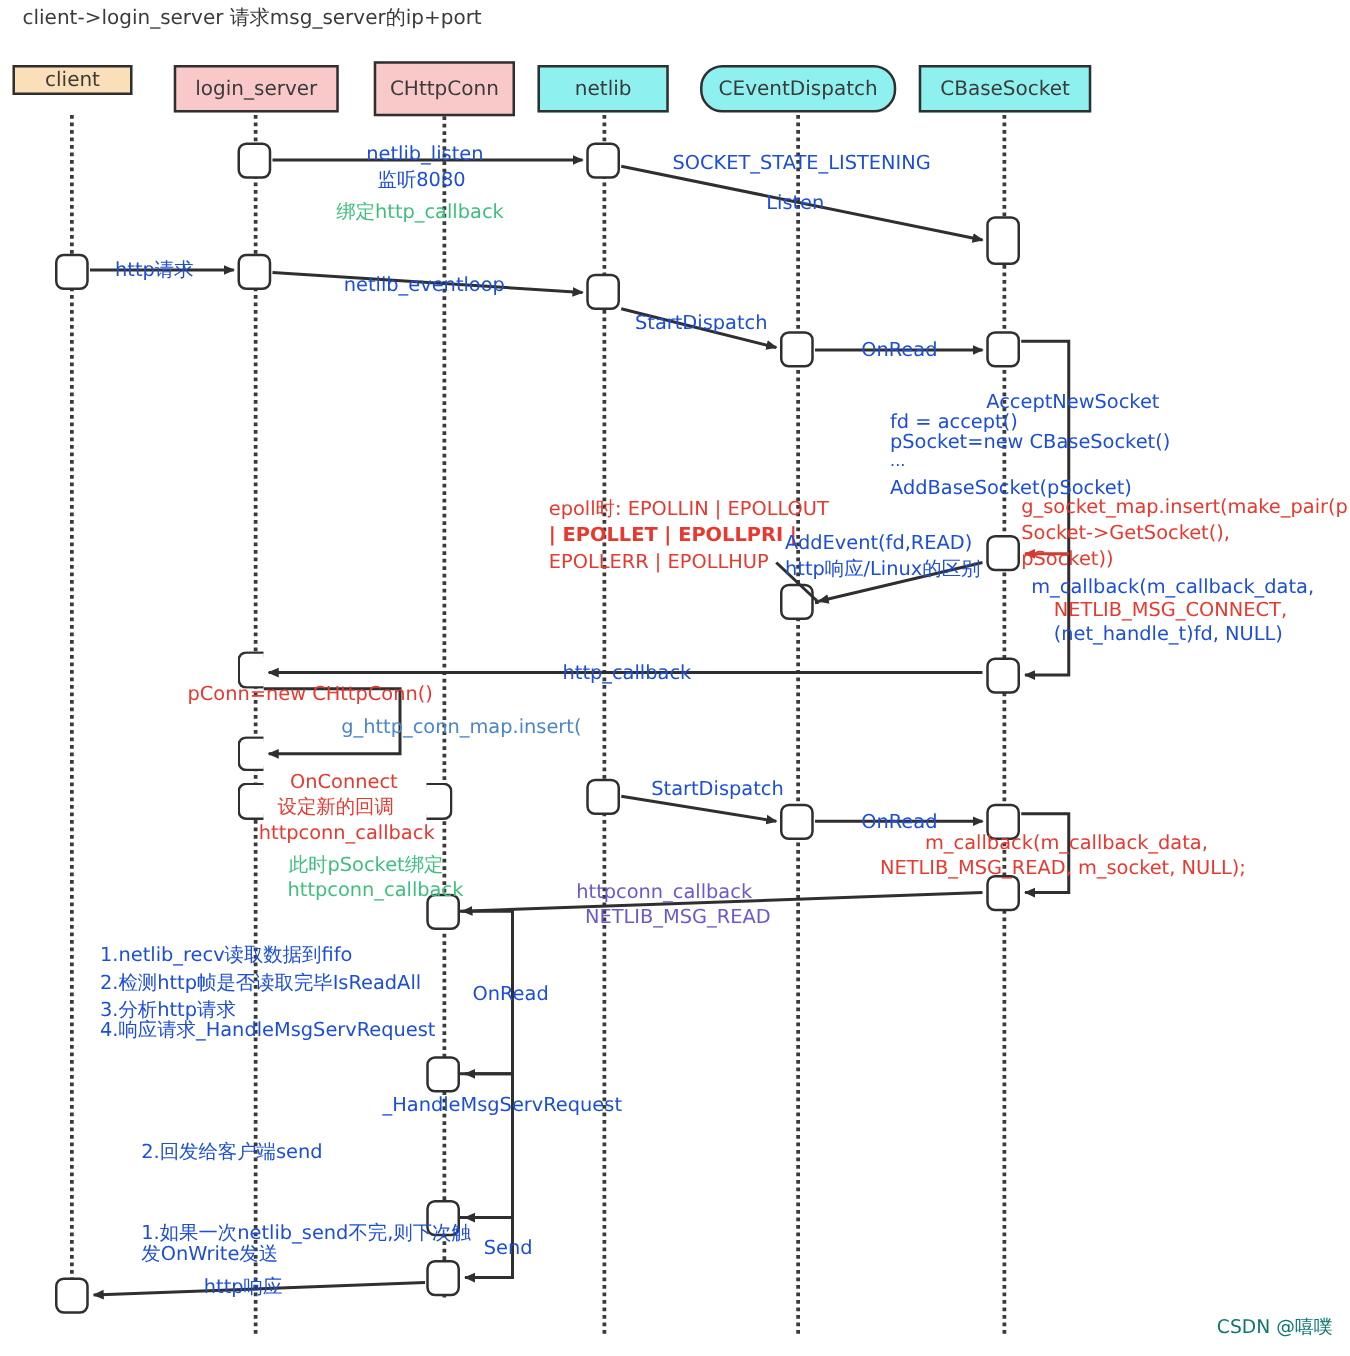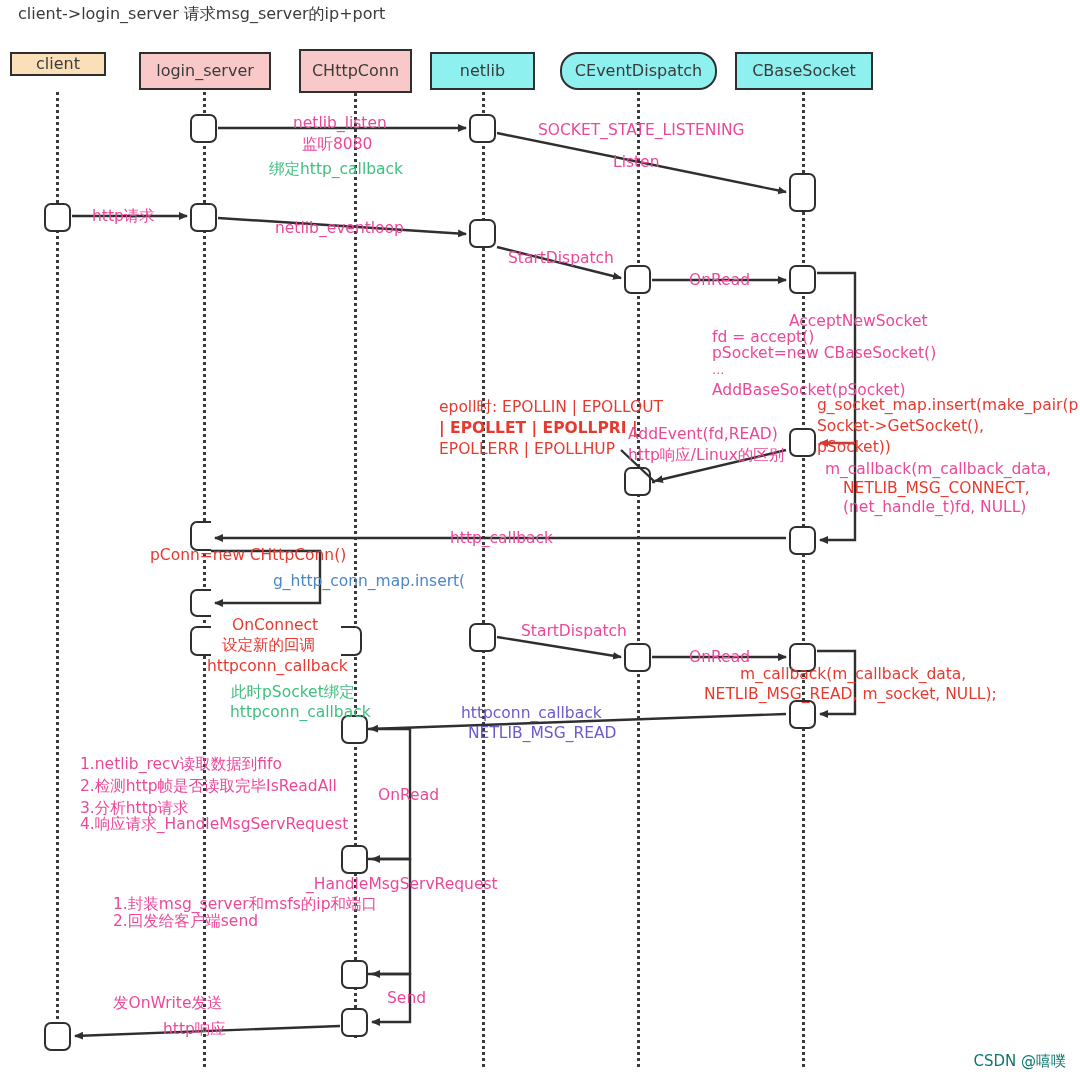--- a/index.html
+++ b/index.html
@@ -17,21 +17,21 @@
 
   
   .act{position:absolute;border:2.5px solid #2f2f2f;border-radius:7px;background:#fff;box-sizing:border-box;}
   
   .actb{position:absolute;border:2.5px solid #2f2f2f;border-right:none;
         border-top-left-radius:7px;border-bottom-left-radius:7px;background:#fff;box-sizing:border-box;}
   
   .actbr{position:absolute;border:2.5px solid #2f2f2f;border-left:none;
         border-top-right-radius:7px;border-bottom-right-radius:7px;background:#fff;box-sizing:border-box;}
 
-  .lbl{position:absolute;font-size:15.5px;color:#ec4899;white-space:nowrap;line-height:1.28;}
+  .lbl{position:absolute;font-size:15.5px;color:#1d4ed8;white-space:nowrap;line-height:1.28;}
   .lbl.red{color:#e8392f;}
   .lbl.green{color:#3fbf7f;}
   .lbl.blue{color:#4a86c8;}
   .lbl.purple{color:#6a5acd;}
   .lbl.ctr{text-align:center;}
 
   svg.overlay{position:absolute;left:0;top:0;width:1080px;height:1085px;pointer-events:none;}
 
   .wm{position:absolute;right:14px;bottom:14px;font-size:15px;color:#0f766e;white-space:nowrap;}
 </style>
@@ -207,20 +207,20 @@
   <div class="lbl ctr purple" style="left:468px;top:724px;">NETLIB_MSG_READ</div>
 
   <div class="lbl" style="left:80px;top:755px;">1.netlib_recv读取数据到fifo</div>
   <div class="lbl" style="left:80px;top:777px;">2.检测http帧是否读取完毕IsReadAll</div>
   <div class="lbl" style="left:80px;top:799px;">3.分析http请求</div>
   <div class="lbl" style="left:80px;top:815px;">4.响应请求_HandleMsgServRequest</div>
 
   <div class="lbl" style="left:378px;top:786px;">OnRead</div>
   <div class="lbl" style="left:306px;top:875px;">_HandleMsgServRequest</div>
 
-  <div class="lbl" style="left:113px;top:895px;">1.封装msg_server和msfs的ip和端口</div>
   <div class="lbl" style="left:113px;top:912px;">2.回发给客户端send</div>
+  <div class="lbl" style="left:113px;top:977px;">1.如果一次netlib_send不完,则下次触</div>
   <div class="lbl" style="left:113px;top:994px;">发OnWrite发送</div>
   <div class="lbl" style="left:387px;top:989px;">Send</div>
   <div class="lbl" style="left:163px;top:1020px;">http响应</div>
 
   <div class="wm">CSDN @嘻噗</div>
 </div>
 
 </body></html>

